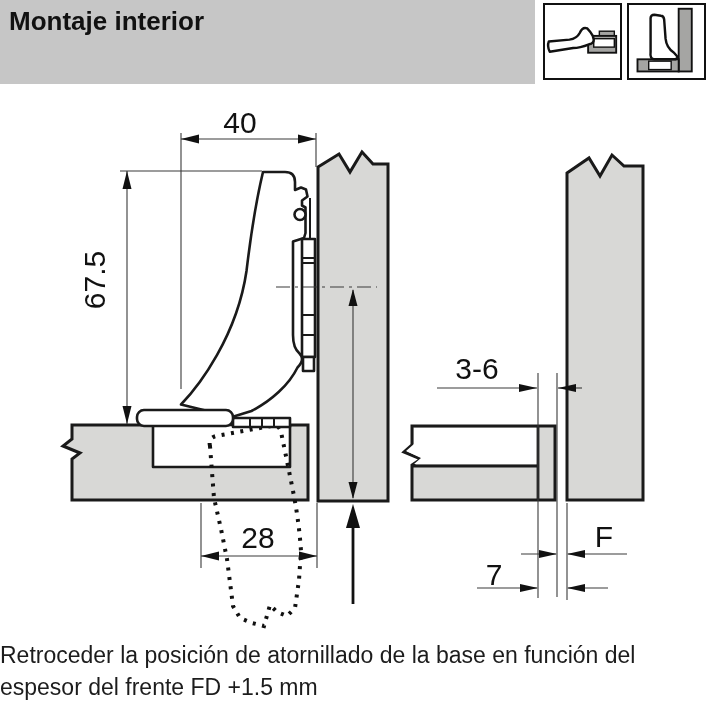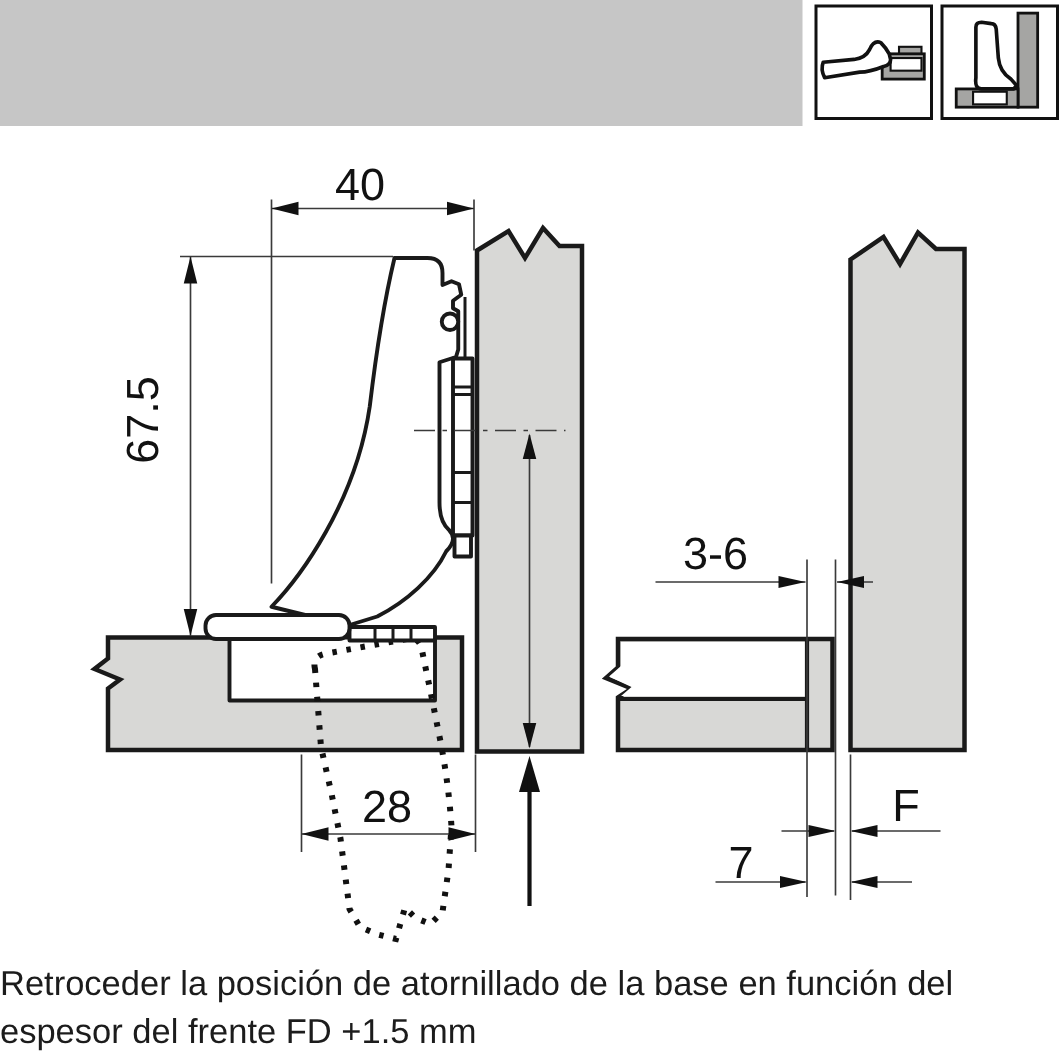--- a/index.html
+++ b/index.html
@@ -29,20 +29,21 @@
   .arr{fill:#111;stroke:none;}
   .dots{fill:none;stroke:#111;stroke-width:4;stroke-dasharray:3 6.5;stroke-linecap:butt;}
   .dimtext{font-family:"Liberation Sans",sans-serif;font-size:30px;fill:#111;}
 </style>
 </head>
 <body>
 
 <div class="page">
 
   <div class="header-bar"></div>
+  <div class="page-title">Montaje interior</div>
 
   <div class="icon-box b1">
     <svg width="75" height="73" viewBox="0 0 80 78">
       <rect x="58" y="28" width="16" height="7" fill="var(--icon_gray)" stroke="#111" stroke-width="1.5"></rect>
       <rect x="46" y="33" width="30" height="18" fill="var(--icon_gray)" stroke="#111" stroke-width="2"></rect>
       <rect x="52" y="36" width="22" height="9" fill="#fff" stroke="#111" stroke-width="1.5"></rect>
       <path d="M4,39 L26,37 Q34,36 37,30 Q40,23 45,25 Q49,29 51,33 L52,37 Q52,41 47,42 Q37,46 30,46 L5,50 Q2,44 4,39 Z" fill="#fff" stroke="#111" stroke-width="2.6" stroke-linejoin="round"></path>
     </svg>
   </div>
   <div class="icon-box b2">

